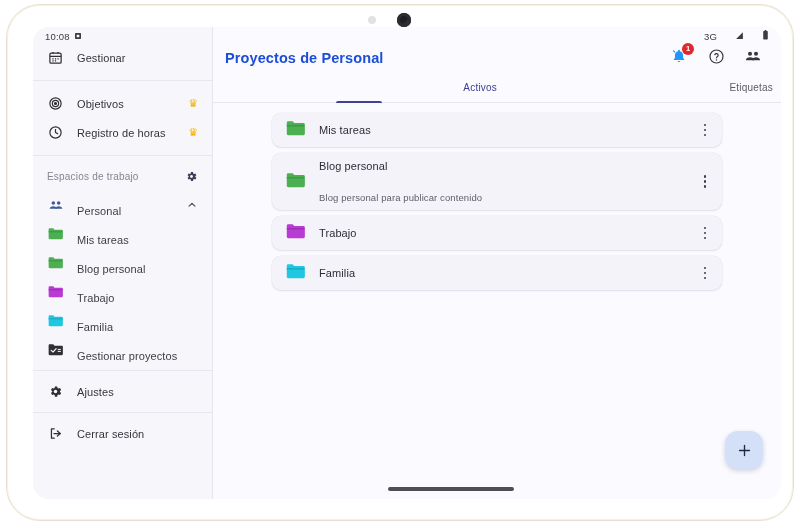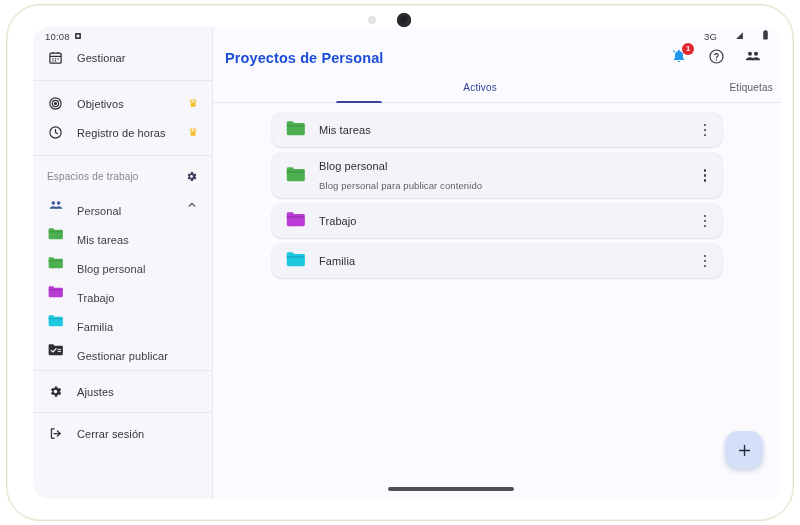--- a/index.html
+++ b/index.html
@@ -171,21 +171,21 @@
     padding: 7px 10px 7px 14px;
     gap: 14px;
     box-shadow: 0 1px 2px rgba(60,60,90,.10), 0 0 0 .5px rgba(230,230,240,.7);
     cursor: pointer;
   }
   .card-text { flex: 1; min-width: 0; }
   .card-title {
     font-size: 11px; color: #2d2e35; letter-spacing: .1px;
   }
   .card-desc {
-    font-size: 9.5px; color: #5f6069; margin-top: 8px; letter-spacing: .1px;
+    font-size: 9.5px; color: #5f6069; margin-top: 20px; letter-spacing: .1px;
   }
   .kebab {
     width: 14px; height: 18px; display: flex; flex-direction: column;
     align-items: center; justify-content: center; gap: 2.5px;
     flex-shrink: 0; cursor: pointer;
   }
   .kebab i { width: 2.6px; height: 2.6px; border-radius: 50%; background: #3a3b44; display: block; }
 
   
   #fab {
@@ -336,21 +336,21 @@
 
       <div class="nav-item sub">
         <span class="nav-icon">
           <svg class="folder-ico" viewBox="0 0 24 20">
             <path d="M1 3.2c0-1 .8-1.7 1.8-1.7h5.6l2 2.3h11.6c1 0 1.8.8 1.8 1.8v11.6c0 1-.8 1.8-1.8 1.8H2.8c-1 0-1.8-.8-1.8-1.8z" fill="#2f3033"></path>
             <polyline points="5,11.5 8,14 13,8.5" fill="none" stroke="#f7f7fb" stroke-width="1.8" stroke-linecap="round" stroke-linejoin="round"></polyline>
             <rect x="15.5" y="9" width="5" height="1.6" fill="#f7f7fb"></rect>
             <rect x="15.5" y="12.2" width="5" height="1.6" fill="#f7f7fb"></rect>
           </svg>
         </span>
-        <span class="nav-label">Gestionar publicar</span>
+        <span class="nav-label">Gestionar proyectos</span>
       </div>
 
       <div class="nav-sep"></div>
 
       <div class="nav-item">
         <span class="nav-icon">
           <svg width="15" height="15" viewBox="0 0 24 24" fill="#2f3033">
             <path d="M19.1 12.9a7.4 7.4 0 000-1.8l2-1.5-1.9-3.3-2.4.9a7.3 7.3 0 00-1.6-.9l-.4-2.5h-3.8l-.4 2.5c-.6.2-1.1.5-1.6.9l-2.4-.9L4.7 9.6l2 1.5a7.4 7.4 0 000 1.8l-2 1.5 1.9 3.3 2.4-.9c.5.4 1 .7 1.6.9l.4 2.5h3.8l.4-2.5c.6-.2 1.1-.5 1.6-.9l2.4.9 1.9-3.3z"></path>
             <circle cx="12" cy="12" r="2.8" fill="#f7f7fb"></circle>
           </svg>

